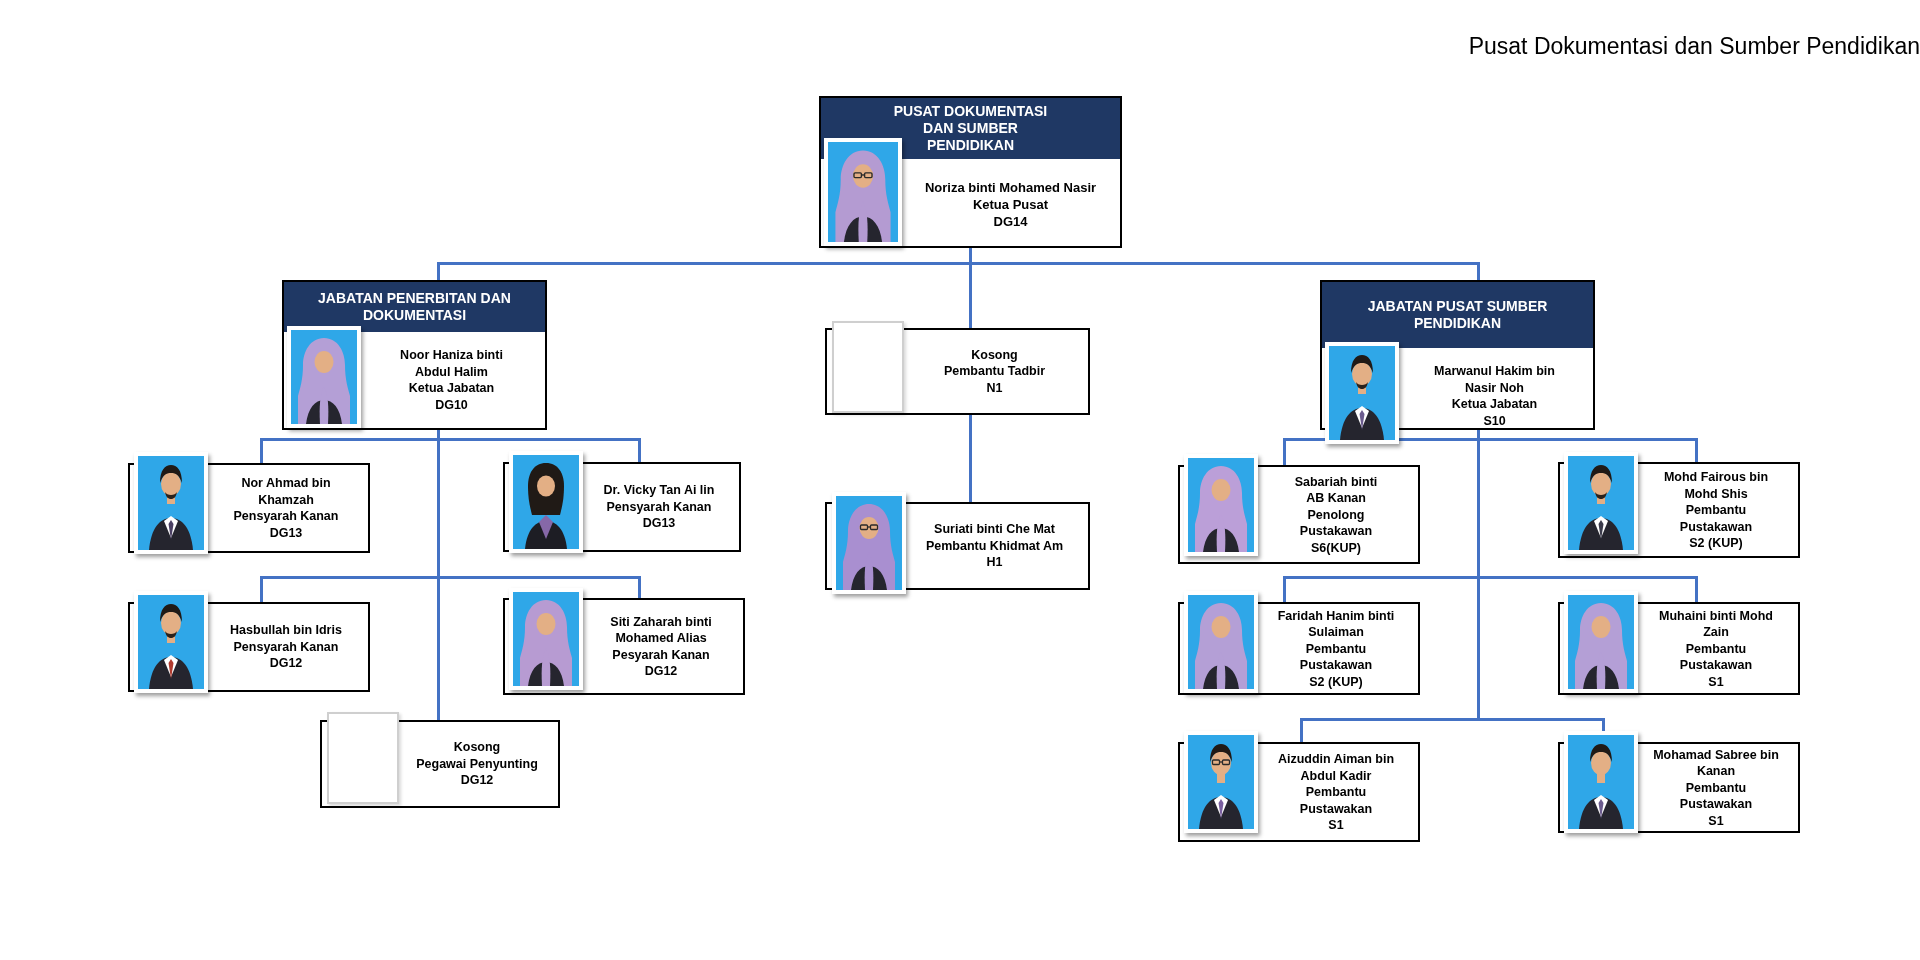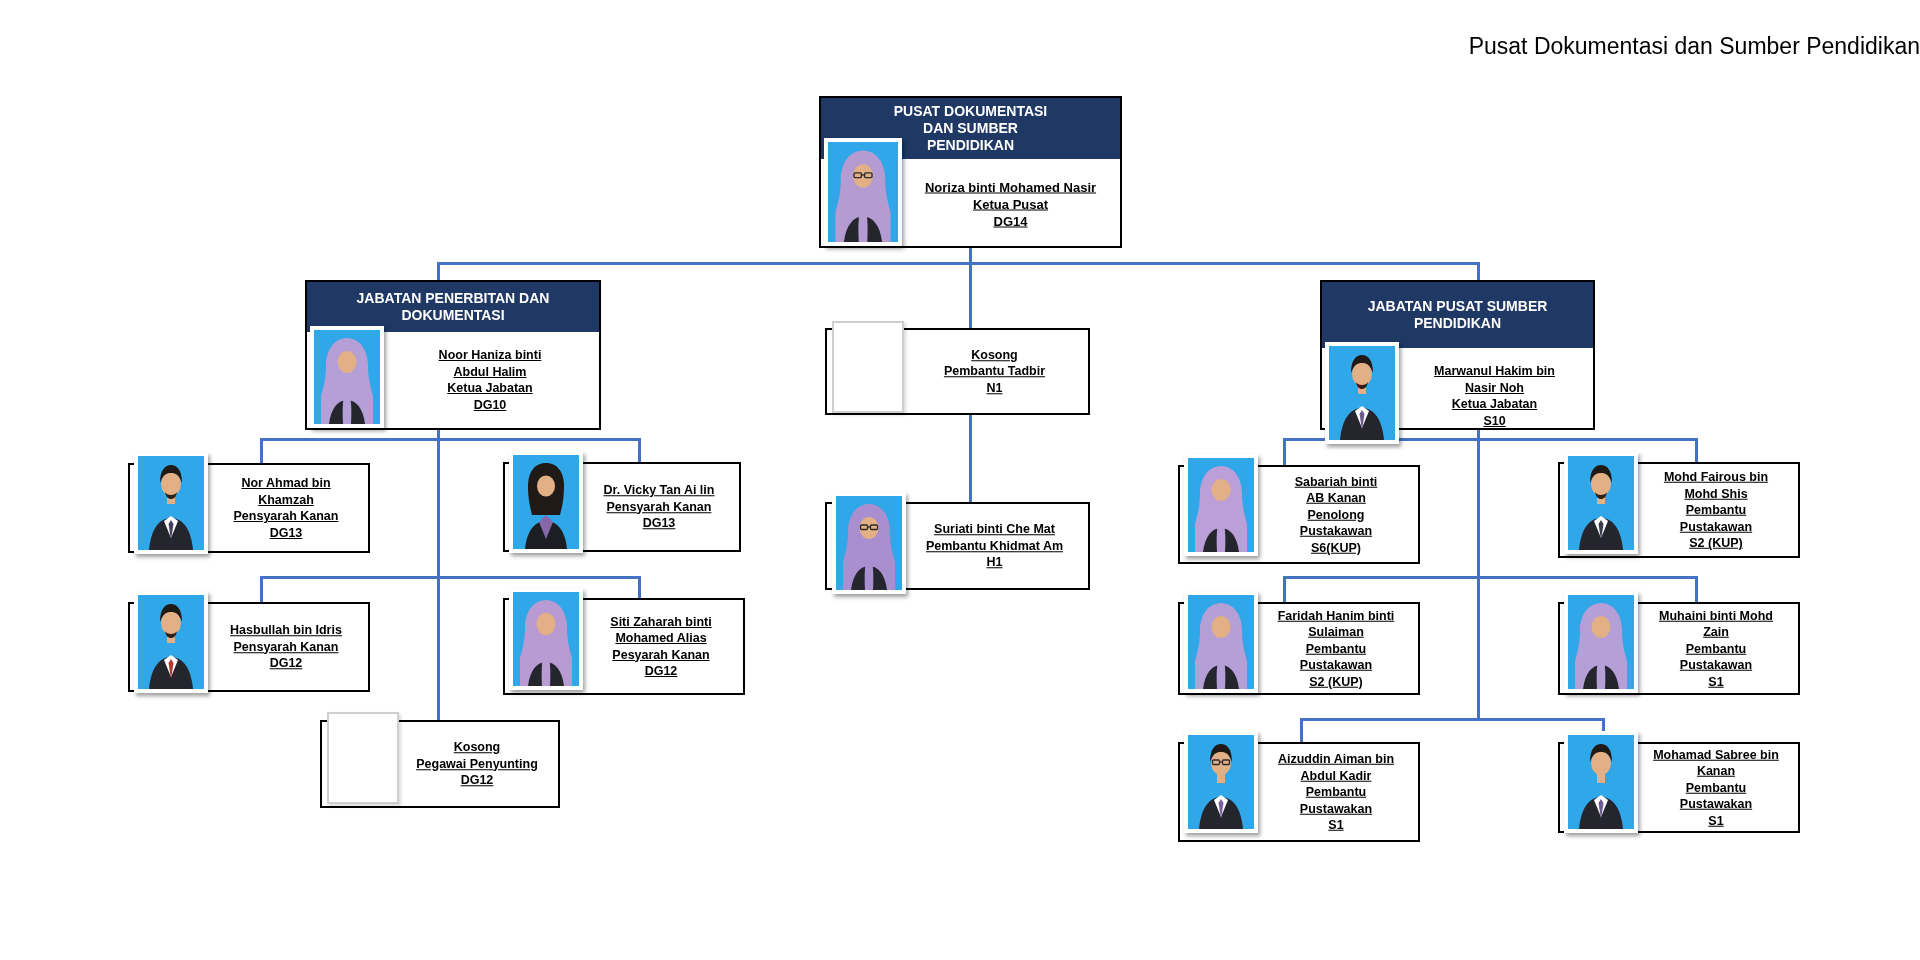--- a/index.html
+++ b/index.html
@@ -32,21 +32,21 @@
   .hdr{
     display:flex;flex-direction:column;justify-content:center;
     background:var(--navy);color:#fff;font-weight:bold;
     font-size:14px;line-height:17px;text-align:center;
     width:100%;box-sizing:border-box;padding:0 2px;
   }
   .bd{position:relative;width:100%;}
   .txt{
     position:absolute;left:78px;right:4px;top:50%;
     transform:translateY(-50%);
-    text-align:center;font-weight:bold;font-size:12.5px;line-height:16.5px;text-decoration:underline;
+    text-align:center;font-weight:bold;font-size:12.5px;line-height:16.5px;
   }
   .txt.big{left:84px;font-size:13px;line-height:17px;}
   .photo{
     position:absolute;width:66px;height:94px;
     background:#2fa7e8;border:4px solid #fff;
     box-shadow:2px 3px 4px rgba(0,0,0,.38);
     box-sizing:content-box;
   }
   .photo svg{display:block;width:100%;height:100%;}
   .photo.lg{width:70px;height:100px;}
@@ -109,21 +109,21 @@
           </svg>
         </div>
       <div class="txt big">
           <div>Noriza binti Mohamed Nasir</div>
           <div>Ketua Pusat</div>
           <div>DG14</div>
         </div>
     </div>
   </div>
 
-  <div class="card" style="left:305px;top:280px;width:296px;height:150px">
+  <div class="card" style="left:282px;top:280px;width:265px;height:150px">
     <div class="hdr" style="height:50px">
         <div>JABATAN PENERBITAN DAN</div>
         <div>DOKUMENTASI</div>
       </div>
     <div class="bd" style="height:96px">
       <div class="photo" style="left:3px;top:-6px">
           <svg viewBox="0 0 66 94" preserveAspectRatio="none" xmlns="http://www.w3.org/2000/svg">
             <rect width="66" height="94" fill="#2fa7e8"></rect>
             <path d="M33 8 C19 8 12 22 12 35 C12 50 9 58 7 66 L7 94 L59 94 L59 66 C57 58 54 50 54 35 C54 22 47 8 33 8 Z" fill="#b49fd6"></path>
             <path d="M15 94 C17 78 24 70 33 70 C42 70 49 78 51 94 Z" fill="#25252e"></path>

